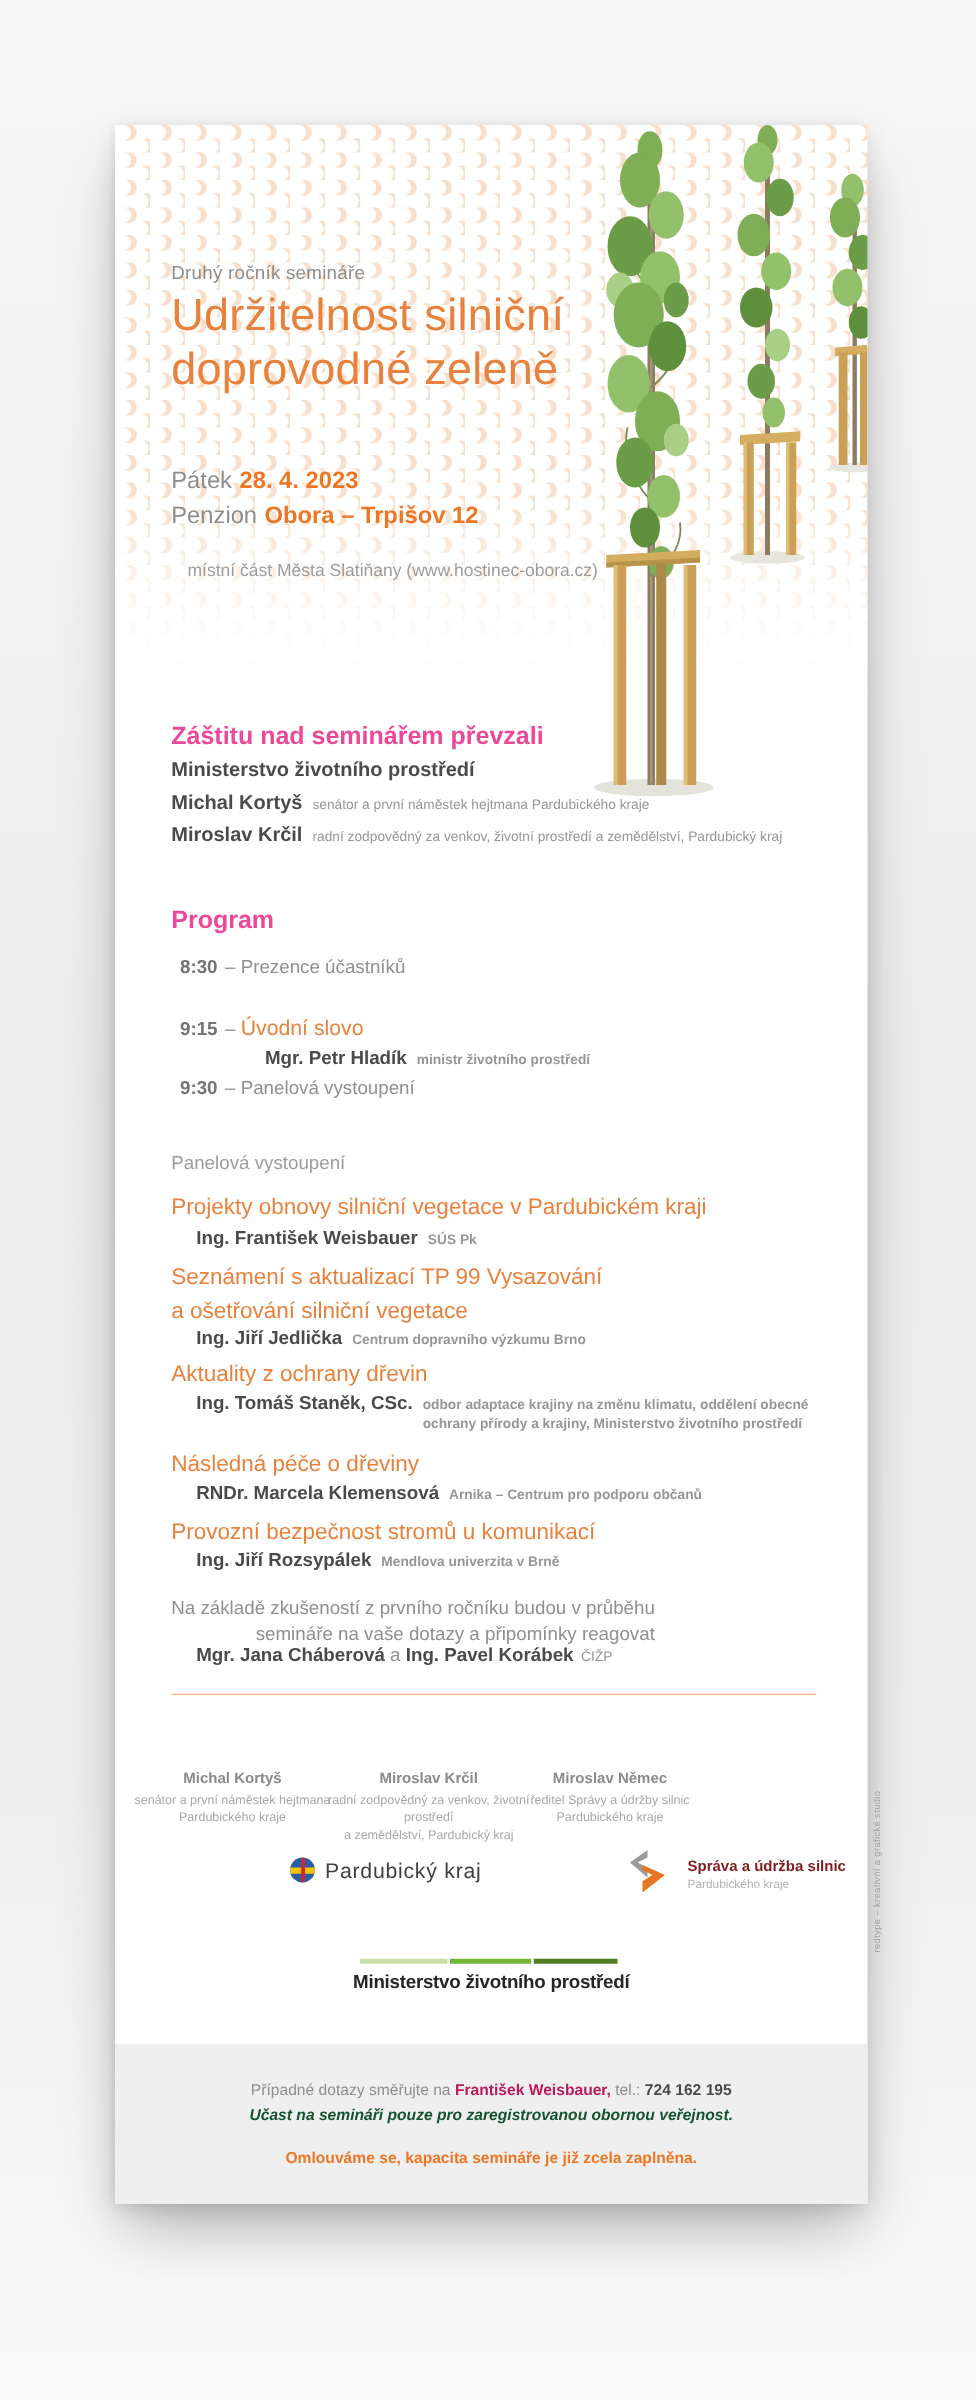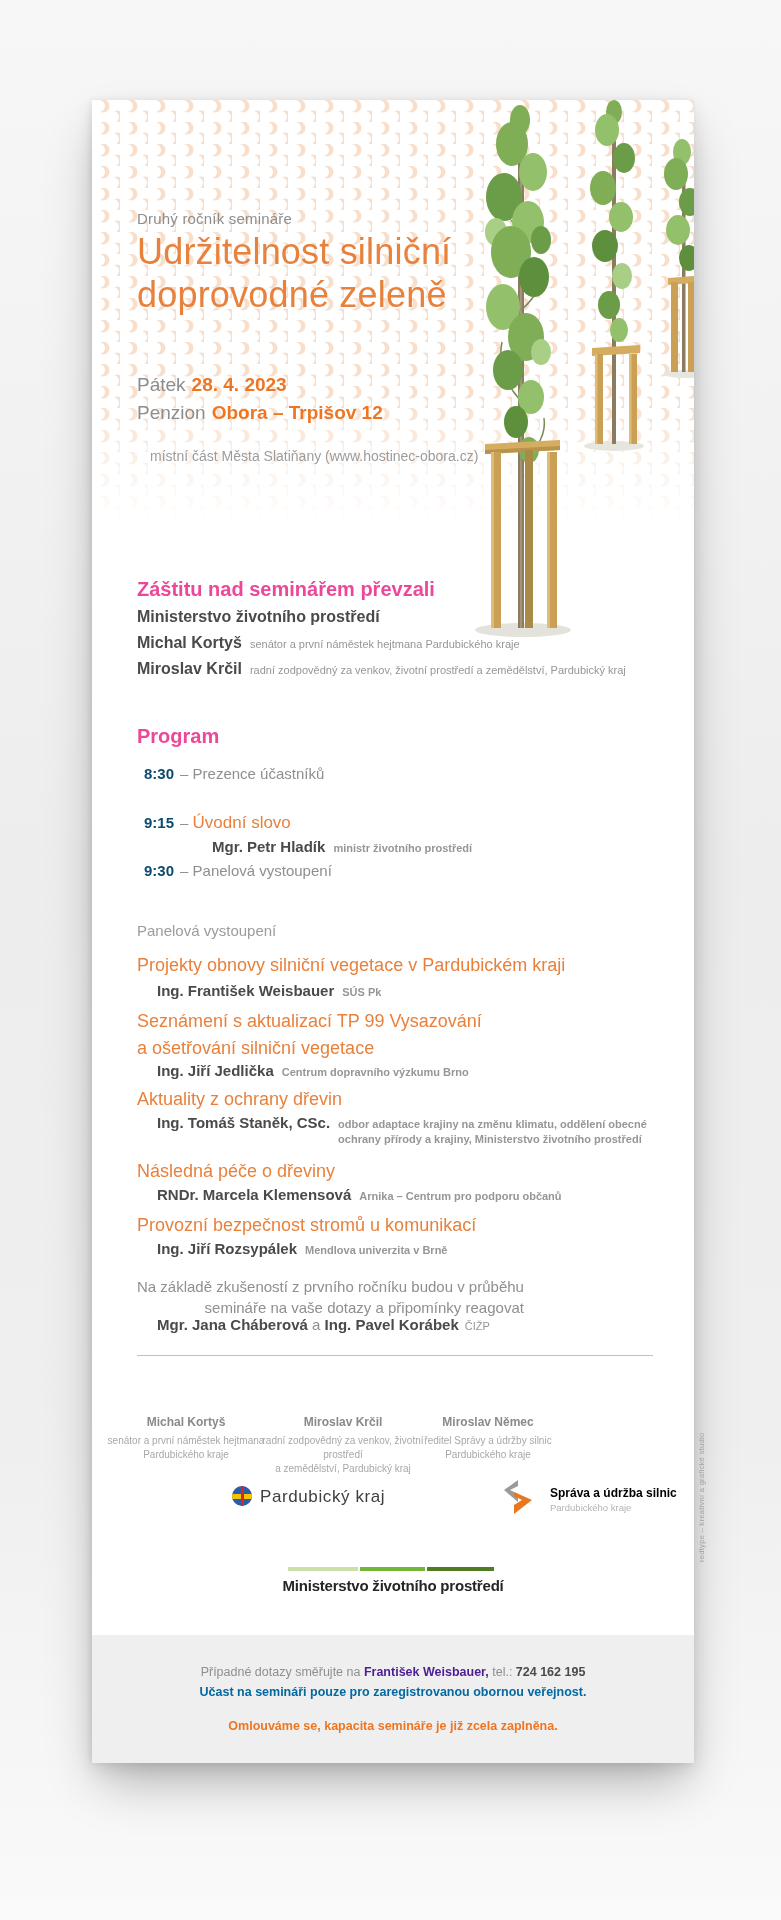--- a/index.html
+++ b/index.html
@@ -35,54 +35,54 @@
   .title { left:45px; top:130px; font-size:36px; line-height:43px; color:#e8813c; font-weight:400; letter-spacing:.2px; }
   .dateline { left:45px; top:274px; font-size:19px; color:#8d8d8d; }
   .dateline .hl, .venueline .hl { color:#ee7623; font-weight:bold; margin-left:6px; }
   .venueline { left:45px; top:302px; font-size:19px; color:#8d8d8d; }
   .venuenote { left:45px; top:348px; font-size:14px; color:#9c9c9c;margin-left:13px; }
   .h-orange { font-size:20px; font-weight:bold; color:#ec4899; }
   .org-line { left:45px; top:508px; font-size:16px; font-weight:bold; color:#4a4a4a; }
   .person { font-size:16px; font-weight:bold; color:#4a4a4a; }
   .person .role { font-size:11px; font-weight:normal; color:#969696; margin-left:8px; }
   .prow { font-size:15px; color:#8f8f8f; }
-  .prow .time { color:#0c4a6e; font-weight:bold; margin-right:6px; }
+  .prow .time { color:#737373; font-weight:bold; margin-right:6px; }
   .prow .hl { color:#e8813c; font-size:17px; }
   .speaker { font-size:15px; font-weight:bold; color:#4a4a4a; display:flex; align-items:flex-start; }
   .speaker .affil { font-size:11px; font-weight:bold; color:#969696; margin-left:8px; padding-top:3px; line-height:15px; }
   .panels-label { left:45px; top:822px; font-size:15px; color:#9c9c9c; }
   .talk-title { left:45px; font-size:18px; line-height:27px; color:#e8813c; }
   .closing { left:45px; font-size:15px; line-height:21px; color:#8f8f8f; }
   .closing-names { left:65px; top:1216px; font-size:15px; color:#8f8f8f; }
   .closing-names b { color:#4a4a4a; }
   .closing-names .affil { font-size:11px; color:#969696; margin-left:6px; }
   .divider { left:45px; top:1255px; width:516px; height:1px; background:#f0b48c; }
   .sig-col { top:1315px; width:176px; text-align:center; }
   .sig-col .sig-name { font-size:12px; font-weight:bold; color:#8a8a8a; margin-bottom:5px; }
   .sig-col .sig-role { font-size:10px; color:#a8a8a8; line-height:14px; }
   
   .pk-logo-icon { left:140px; top:1386px; width:20px; height:20px; border-radius:50%; background:#2a5caa; overflow:hidden; }
   .pk-logo-icon .hbar { position:absolute; left:0; top:8px; width:20px; height:5px; background:#f5c400; }
   .pk-logo-icon .vbar2 { position:absolute; left:9px; top:0; width:3px; height:20px; background:#d22630; }
   .pk-logo-text { left:168px; top:1387px; font-size:17px; color:#3f3f3f; letter-spacing:.6px; }
   .sus-icon { left:406px; top:1378px; width:44px; height:38px; }
-  .sus-text1 { left:458px; top:1386px; font-size:12px; font-weight:bold; color:#000000; }
+  .sus-text1 { left:458px; top:1386px; font-size:12px; font-weight:bold; color:#7f1d1d; }
   .sus-text2 { left:458px; top:1402px; font-size:9.5px; color:#b3b3b3; }
   .mzp-bar { left:196px; top:1467px; width:206px; height:4px; display:flex; }
   .mzp-bar .s1 { width:70px; background:#cbdfa8; margin-right:2px; }
   .mzp-bar .s2 { width:65px; background:#72b637; margin-right:2px; }
   .mzp-bar .s3 { width:67px; background:#507d22; }
   .mzp-text { left:151px; top:1477px; width:300px; text-align:center; font-size:15px; font-weight:bold; color:#252525; letter-spacing:-0.2px; }
   
   .band { left:0; top:1535px; width:602px; height:128px; background:#efefef; }
   .band-line { position:absolute; left:0; width:602px; text-align:center; font-size:12.5px; }
   .band-l1 { top:30px; color:#8f8f8f; }
-  .band-l1 .nm { color:#4c1d95; font-weight:bold; }
+  .band-l1 .nm { color:#be185d; font-weight:bold; }
   .band-l1 .ph { color:#4a4a4a; font-weight:bold; }
-  .band-l2 { top:50px; color:#0369a1; font-weight:bold; }
+  .band-l2 { top:50px; color:#14532d; font-weight:bold;font-style:italic; }
   .band-l3 { top:84px; color:#ee7623; font-weight:bold; }
   .credit {
     position:absolute; left:697px; top:1432px; height:130px;
     writing-mode:vertical-rl; transform:rotate(180deg);
     font-size:7.5px; color:#a2a2a2; letter-spacing:.3px;
   }
 </style>
 </head>
 <body>
 

